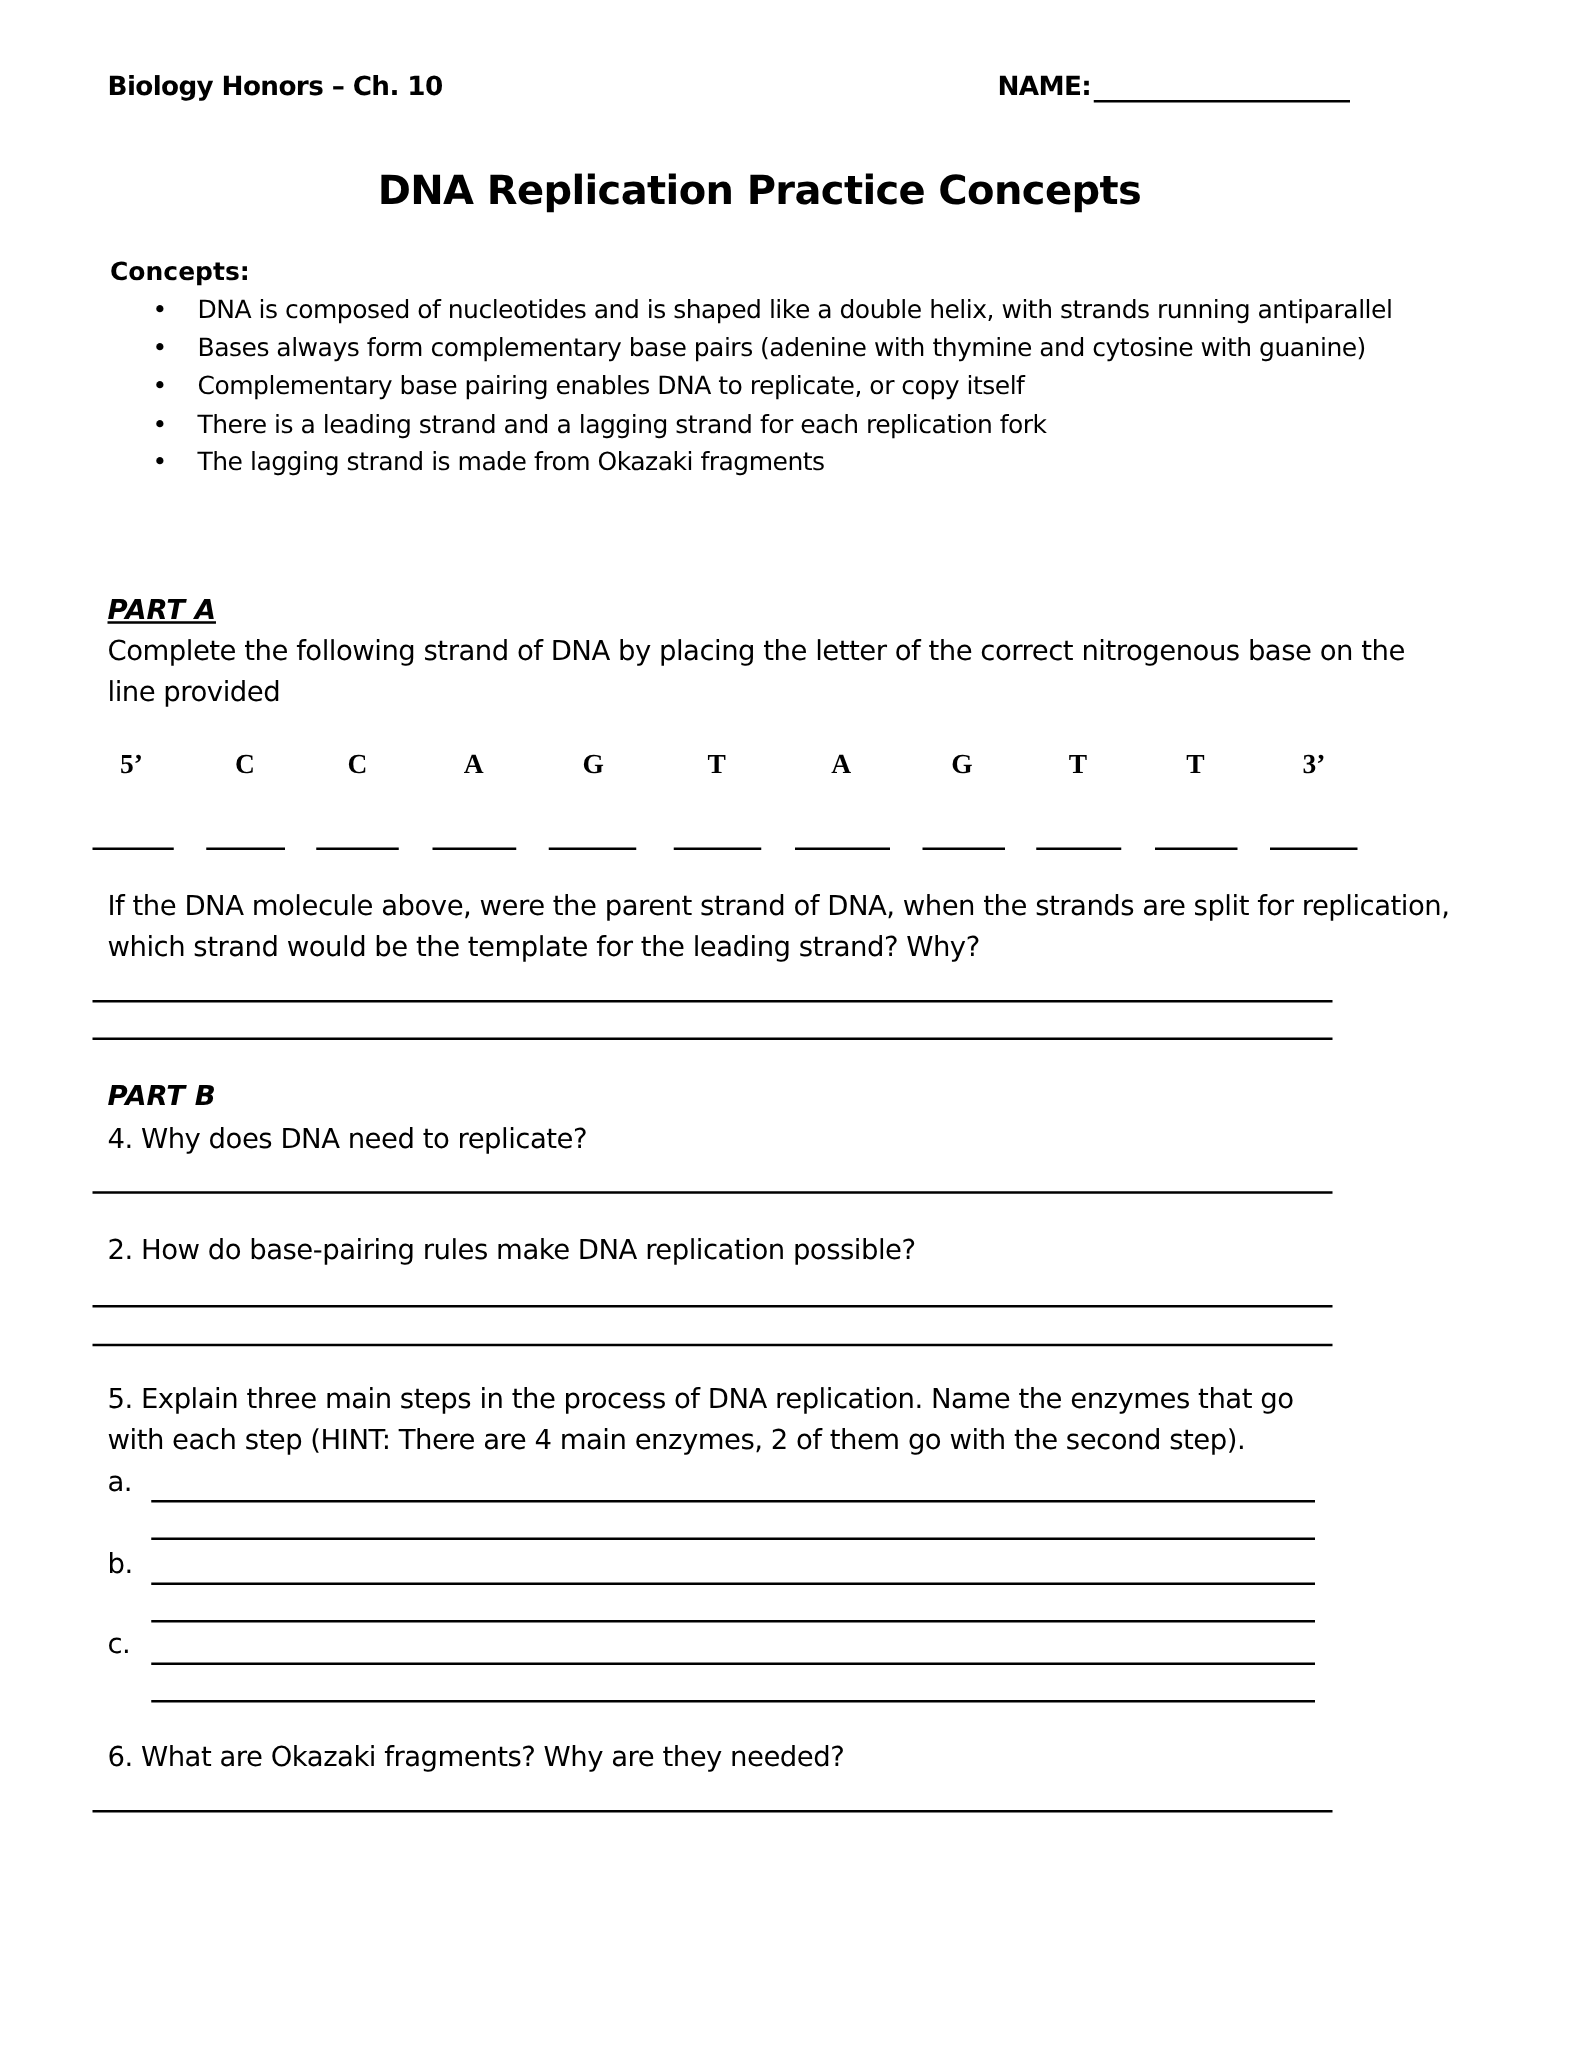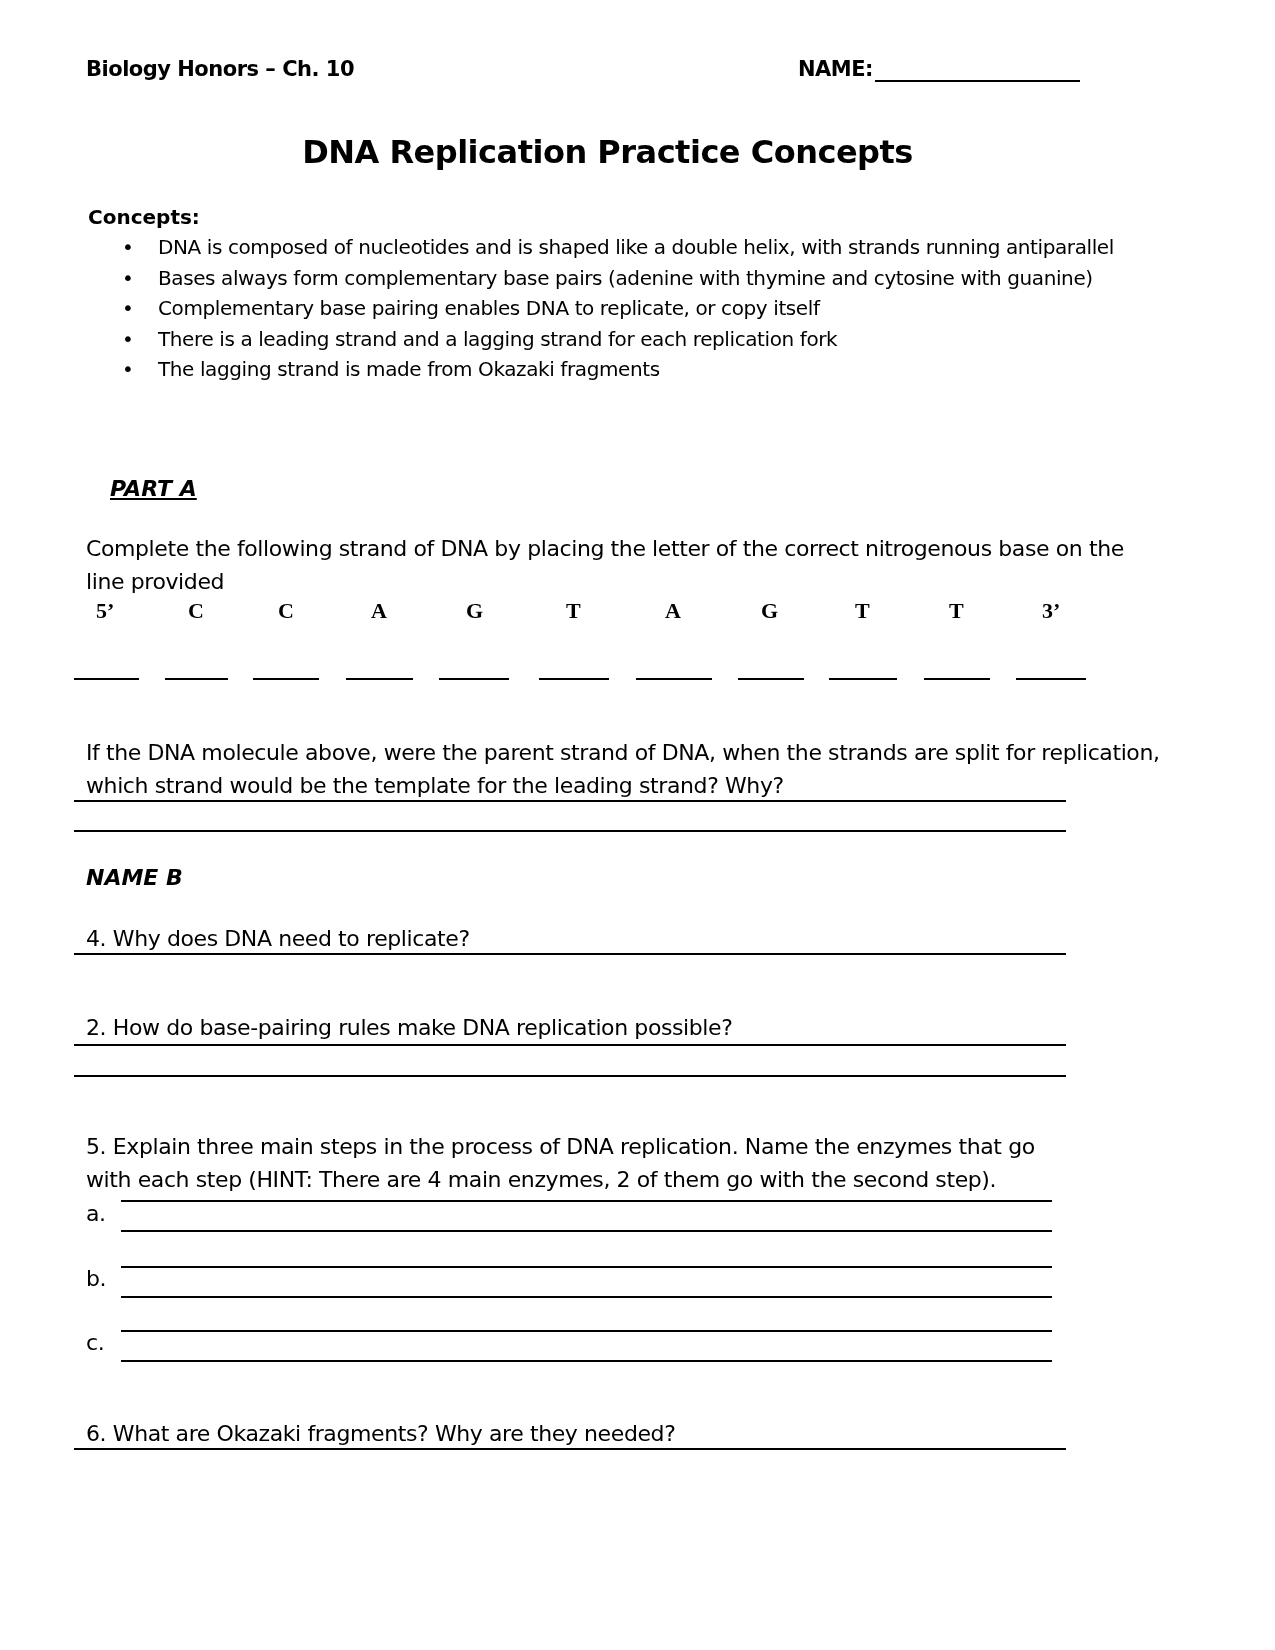--- a/index.html
+++ b/index.html
@@ -6,21 +6,21 @@
   body{width:1275px;height:1650px;position:relative;overflow:hidden;font-family:"DejaVu Sans",sans-serif;color:#000;}
   .abs{position:absolute;}
   .hdr{font-size:21px;font-weight:bold;letter-spacing:-0.5px;}
   .title{left:0;width:1215px;text-align:center;top:133px;font-size:32px;font-weight:bold;letter-spacing:-0.5px;}
   .concepts-label{left:88px;top:205px;font-size:20px;font-weight:bold;}
   ul.concepts{position:absolute;left:120px;top:232px;width:1060px;margin:0;padding:0;list-style:none;font-size:20px;line-height:30.5px;letter-spacing:-0.4px;}
   ul.concepts li{position:relative;padding-left:38px;}
   ul.concepts li:before{content:"\2022";position:absolute;left:2px;top:0;}
   .part{font-size:22px;font-weight:bold;font-style:italic;text-decoration:underline;}
   .partb{font-size:22px;font-weight:bold;font-style:italic;}
-  .body{font-size:22px;line-height:33px;letter-spacing:-0.4px;margin-top:27px;}
+  .body{font-size:22px;line-height:33px;letter-spacing:-0.4px;}
   .base{font-family:"Liberation Serif",serif;font-weight:bold;font-size:22px;top:598px;}
   .blank{height:2px;background:#000;top:678px;}
   .line{height:2px;background:#000;}
   .nameline{left:875px;top:80px;width:205px;height:2px;background:#000;}
 </style>
 </head>
 <body>
 
 <div class="abs hdr" style="left:86px;top:57px;text-align:center;">Biology Honors – Ch. 10</div>
 <div class="abs hdr" style="left:798px;top:57px;">NAME:</div>
@@ -30,21 +30,21 @@
 
 <div class="abs concepts-label">Concepts:</div>
 <ul class="concepts">
   <li>DNA is composed of nucleotides and is shaped like a double helix, with strands running antiparallel</li>
   <li>Bases always form complementary base pairs (adenine with thymine and cytosine with guanine)</li>
   <li>Complementary base pairing enables DNA to replicate, or copy itself</li>
   <li>There is a leading strand and a lagging strand for each replication fork</li>
   <li>The lagging strand is made from Okazaki fragments</li>
 </ul>
 
-<div class="abs part" style="left:86px;top:476px;margin-left:24px;">PART A</div>
+<div class="abs part" style="left:86px;top:476px;">PART A</div>
 <div class="abs body" style="left:86px;top:505px;width:1060px;">Complete the following strand of DNA by placing the letter of the correct nitrogenous base on the line provided</div>
 
 <div class="abs base" style="left:96px;">5’</div>
 <div class="abs base" style="left:188px;">C</div>
 <div class="abs base" style="left:278px;">C</div>
 <div class="abs base" style="left:371px;">A</div>
 <div class="abs base" style="left:466px;">G</div>
 <div class="abs base" style="left:566px;">T</div>
 <div class="abs base" style="left:665px;">A</div>
 <div class="abs base" style="left:761px;">G</div>
@@ -61,21 +61,21 @@
 <div class="abs blank" style="left:636px;width:76px;"></div>
 <div class="abs blank" style="left:738px;width:66px;"></div>
 <div class="abs blank" style="left:829px;width:68px;"></div>
 <div class="abs blank" style="left:924px;width:66px;"></div>
 <div class="abs blank" style="left:1016px;width:70px;"></div>
 
 <div class="abs body" style="left:86px;top:709px;width:1080px;">If the DNA molecule above, were the parent strand of DNA, when the strands are split for replication, which strand would be the template for the leading strand? Why?</div>
 <div class="abs line" style="left:74px;top:800px;width:992px;"></div>
 <div class="abs line" style="left:74px;top:830px;width:992px;"></div>
 
-<div class="abs partb" style="left:86px;top:865px;">NAME B</div>
+<div class="abs partb" style="left:86px;top:865px;">PART B</div>
 <div class="abs body" style="left:86px;top:895px;">4. Why does DNA need to replicate?</div>
 <div class="abs line" style="left:74px;top:953px;width:992px;"></div>
 
 <div class="abs body" style="left:86px;top:984px;">2. How do base-pairing rules make DNA replication possible?</div>
 <div class="abs line" style="left:74px;top:1044px;width:992px;"></div>
 <div class="abs line" style="left:74px;top:1075px;width:992px;"></div>
 
 <div class="abs body" style="left:86px;top:1103px;width:1000px;">5. Explain three main steps in the process of DNA replication. Name the enzymes that go with each step (HINT: There are 4 main enzymes, 2 of them go with the second step).</div>
 <div class="abs body" style="left:86px;top:1170px;">a.</div>
 <div class="abs line" style="left:121px;top:1200px;width:931px;"></div>

